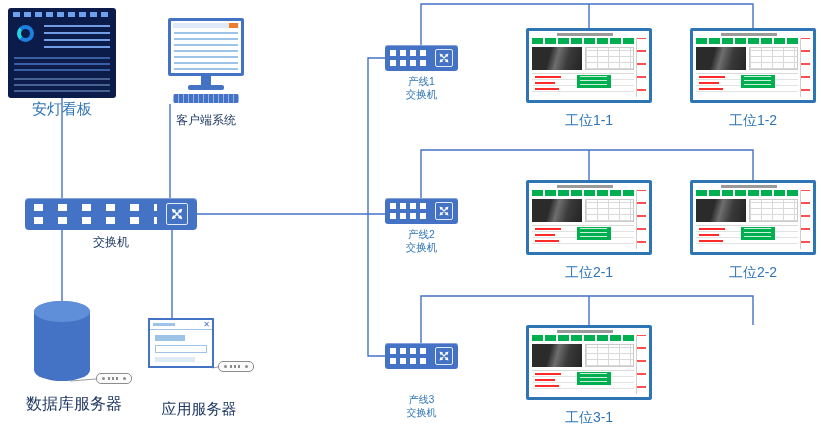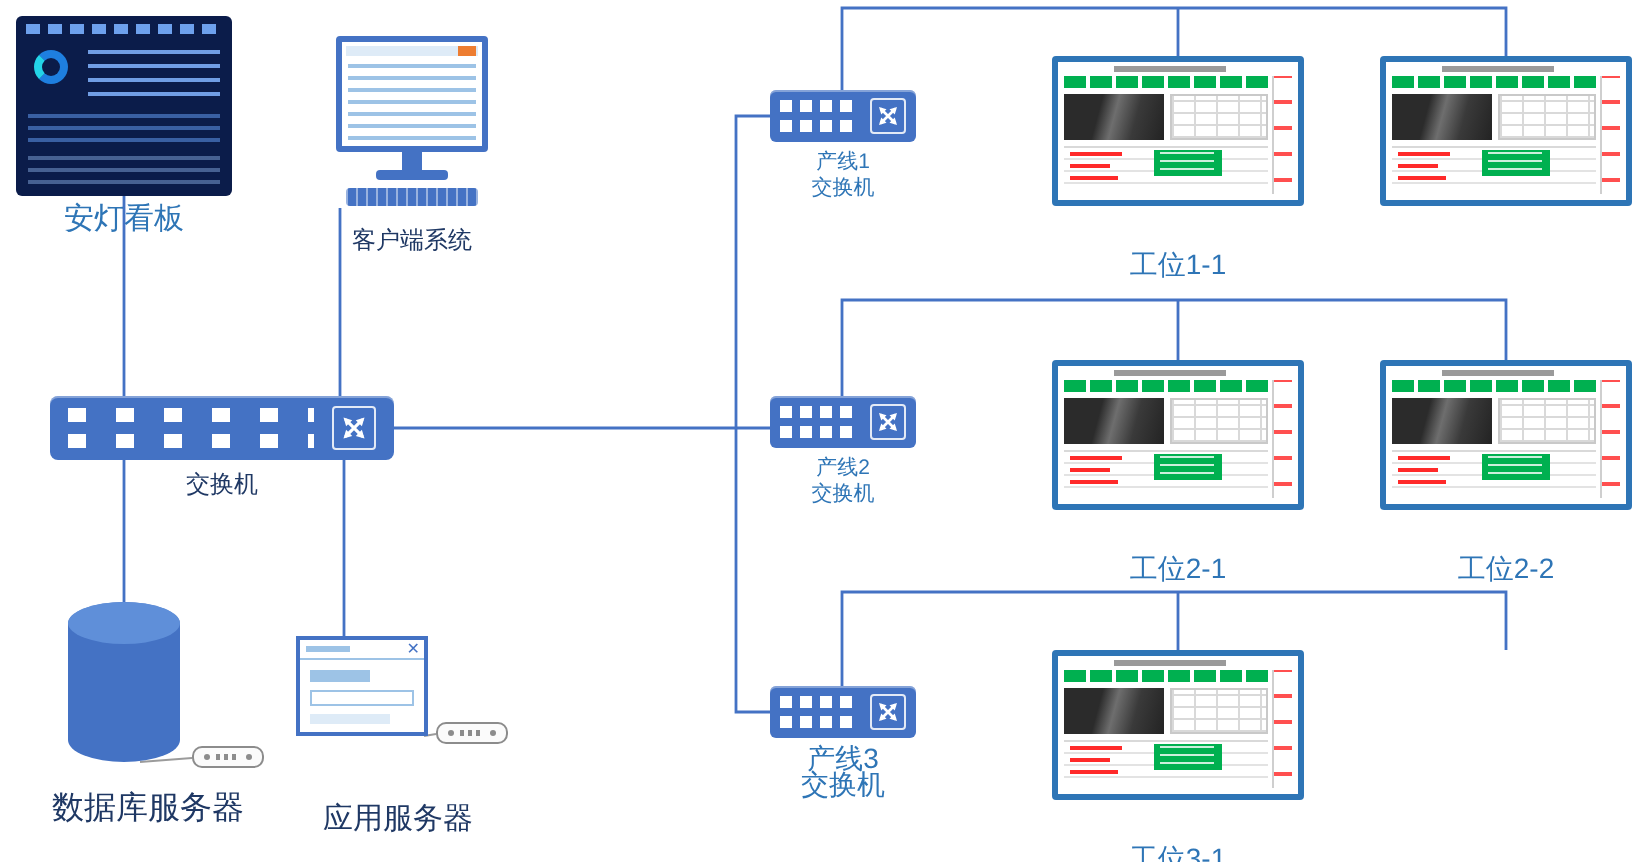--- a/index.html
+++ b/index.html
@@ -89,21 +89,21 @@
 
   
   .device{position:absolute;width:36px;height:11px;border:1px solid var(--device-gray);background:#fbfbfb;border-radius:5px;
     display:flex;align-items:center;gap:3px;padding:0 5px;}
   .device i{width:3px;height:3px;border-radius:50%;background:var(--device-gray);flex:none;}
   .device b{flex:1;height:3px;background:repeating-linear-gradient(90deg,var(--device-gray) 0 2px,transparent 2px 4px);}
 
   
   .station{position:absolute;width:126px;}
   .monitor{position:relative;width:126px;height:75px;background:#fff;border:3px solid var(--monitor-border);border-radius:2px;overflow:hidden;}
-  .station-label{margin-top:21px;text-align:center;font-size:14px;color:var(--label-blue);}
+  .station-label{margin-top:9px;text-align:center;font-size:14px;color:var(--label-blue);}
   .m-title{position:absolute;top:2px;left:28px;width:56px;height:3px;background:#9a9a9a;}
   .m-header{position:absolute;top:7px;left:3px;right:15px;height:6px;
     background:repeating-linear-gradient(90deg,var(--green) 0 11px,#fff 11px 13px);}
   .m-photo{position:absolute;top:16px;left:3px;width:50px;height:23px;
     background:linear-gradient(105deg,#2b2b2b 0 35%,#6e6e6e 50%,#3a3a3a 70%,#232323 100%);}
   .m-grid{position:absolute;top:16px;left:56px;right:15px;height:23px;border:1px solid #c9c9c9;
     background:
       repeating-linear-gradient(0deg,#d9d9d9 0 1px,transparent 1px 6px),
       repeating-linear-gradient(90deg,#d9d9d9 0 1px,transparent 1px 11px);}
   .m-rows{position:absolute;top:42px;left:3px;right:15px;bottom:3px;border-top:1px solid #d9d9d9;
@@ -242,21 +242,21 @@
     <div class="xbox">
       <svg viewBox="0 0 16 16">
           <path d="M3.5 3.5 L12.5 12.5 M12.5 3.5 L3.5 12.5" fill="none"></path>
         <polygon points="2,2 7,3.5 3.5,7" fill="#fff"></polygon>
           <polygon points="14,2 12.5,7 9,3.5" fill="#fff"></polygon>
         <polygon points="2,14 3.5,9 7,12.5" fill="#fff"></polygon>
           <polygon points="14,14 9,12.5 12.5,9" fill="#fff"></polygon>
         </svg>
     </div>
   </div>
-  <div class="node-label lbl-blue" style="left:385px;top:373px;width:73px;font-size:14px;line-height:13px;">
+  <div class="node-label lbl-blue" style="left:385px;top:393px;width:73px;font-size:10px;line-height:13px;">
     <div>产线3</div>
     <div>交换机</div>
   </div>
 
   <div class="station" style="left:526px;top:28px;">
     <div class="monitor">
       <div class="m-title"></div>
       <div class="m-header"></div>
       <div class="m-photo"></div>
       <div class="m-grid"></div>
@@ -275,20 +275,21 @@
       <div class="m-header"></div>
       <div class="m-photo"></div>
       <div class="m-grid"></div>
       <div class="m-rows"></div>
       <div class="m-red m-red1"></div>
       <div class="m-red m-red2"></div>
       <div class="m-red m-red3"></div>
       <div class="m-green"></div>
       <div class="m-col"></div>
     </div>
+    <div class="station-label">工位1-2</div>
   </div>
 
   <div class="station" style="left:526px;top:180px;">
     <div class="monitor">
       <div class="m-title"></div>
       <div class="m-header"></div>
       <div class="m-photo"></div>
       <div class="m-grid"></div>
       <div class="m-rows"></div>
       <div class="m-red m-red1"></div>

